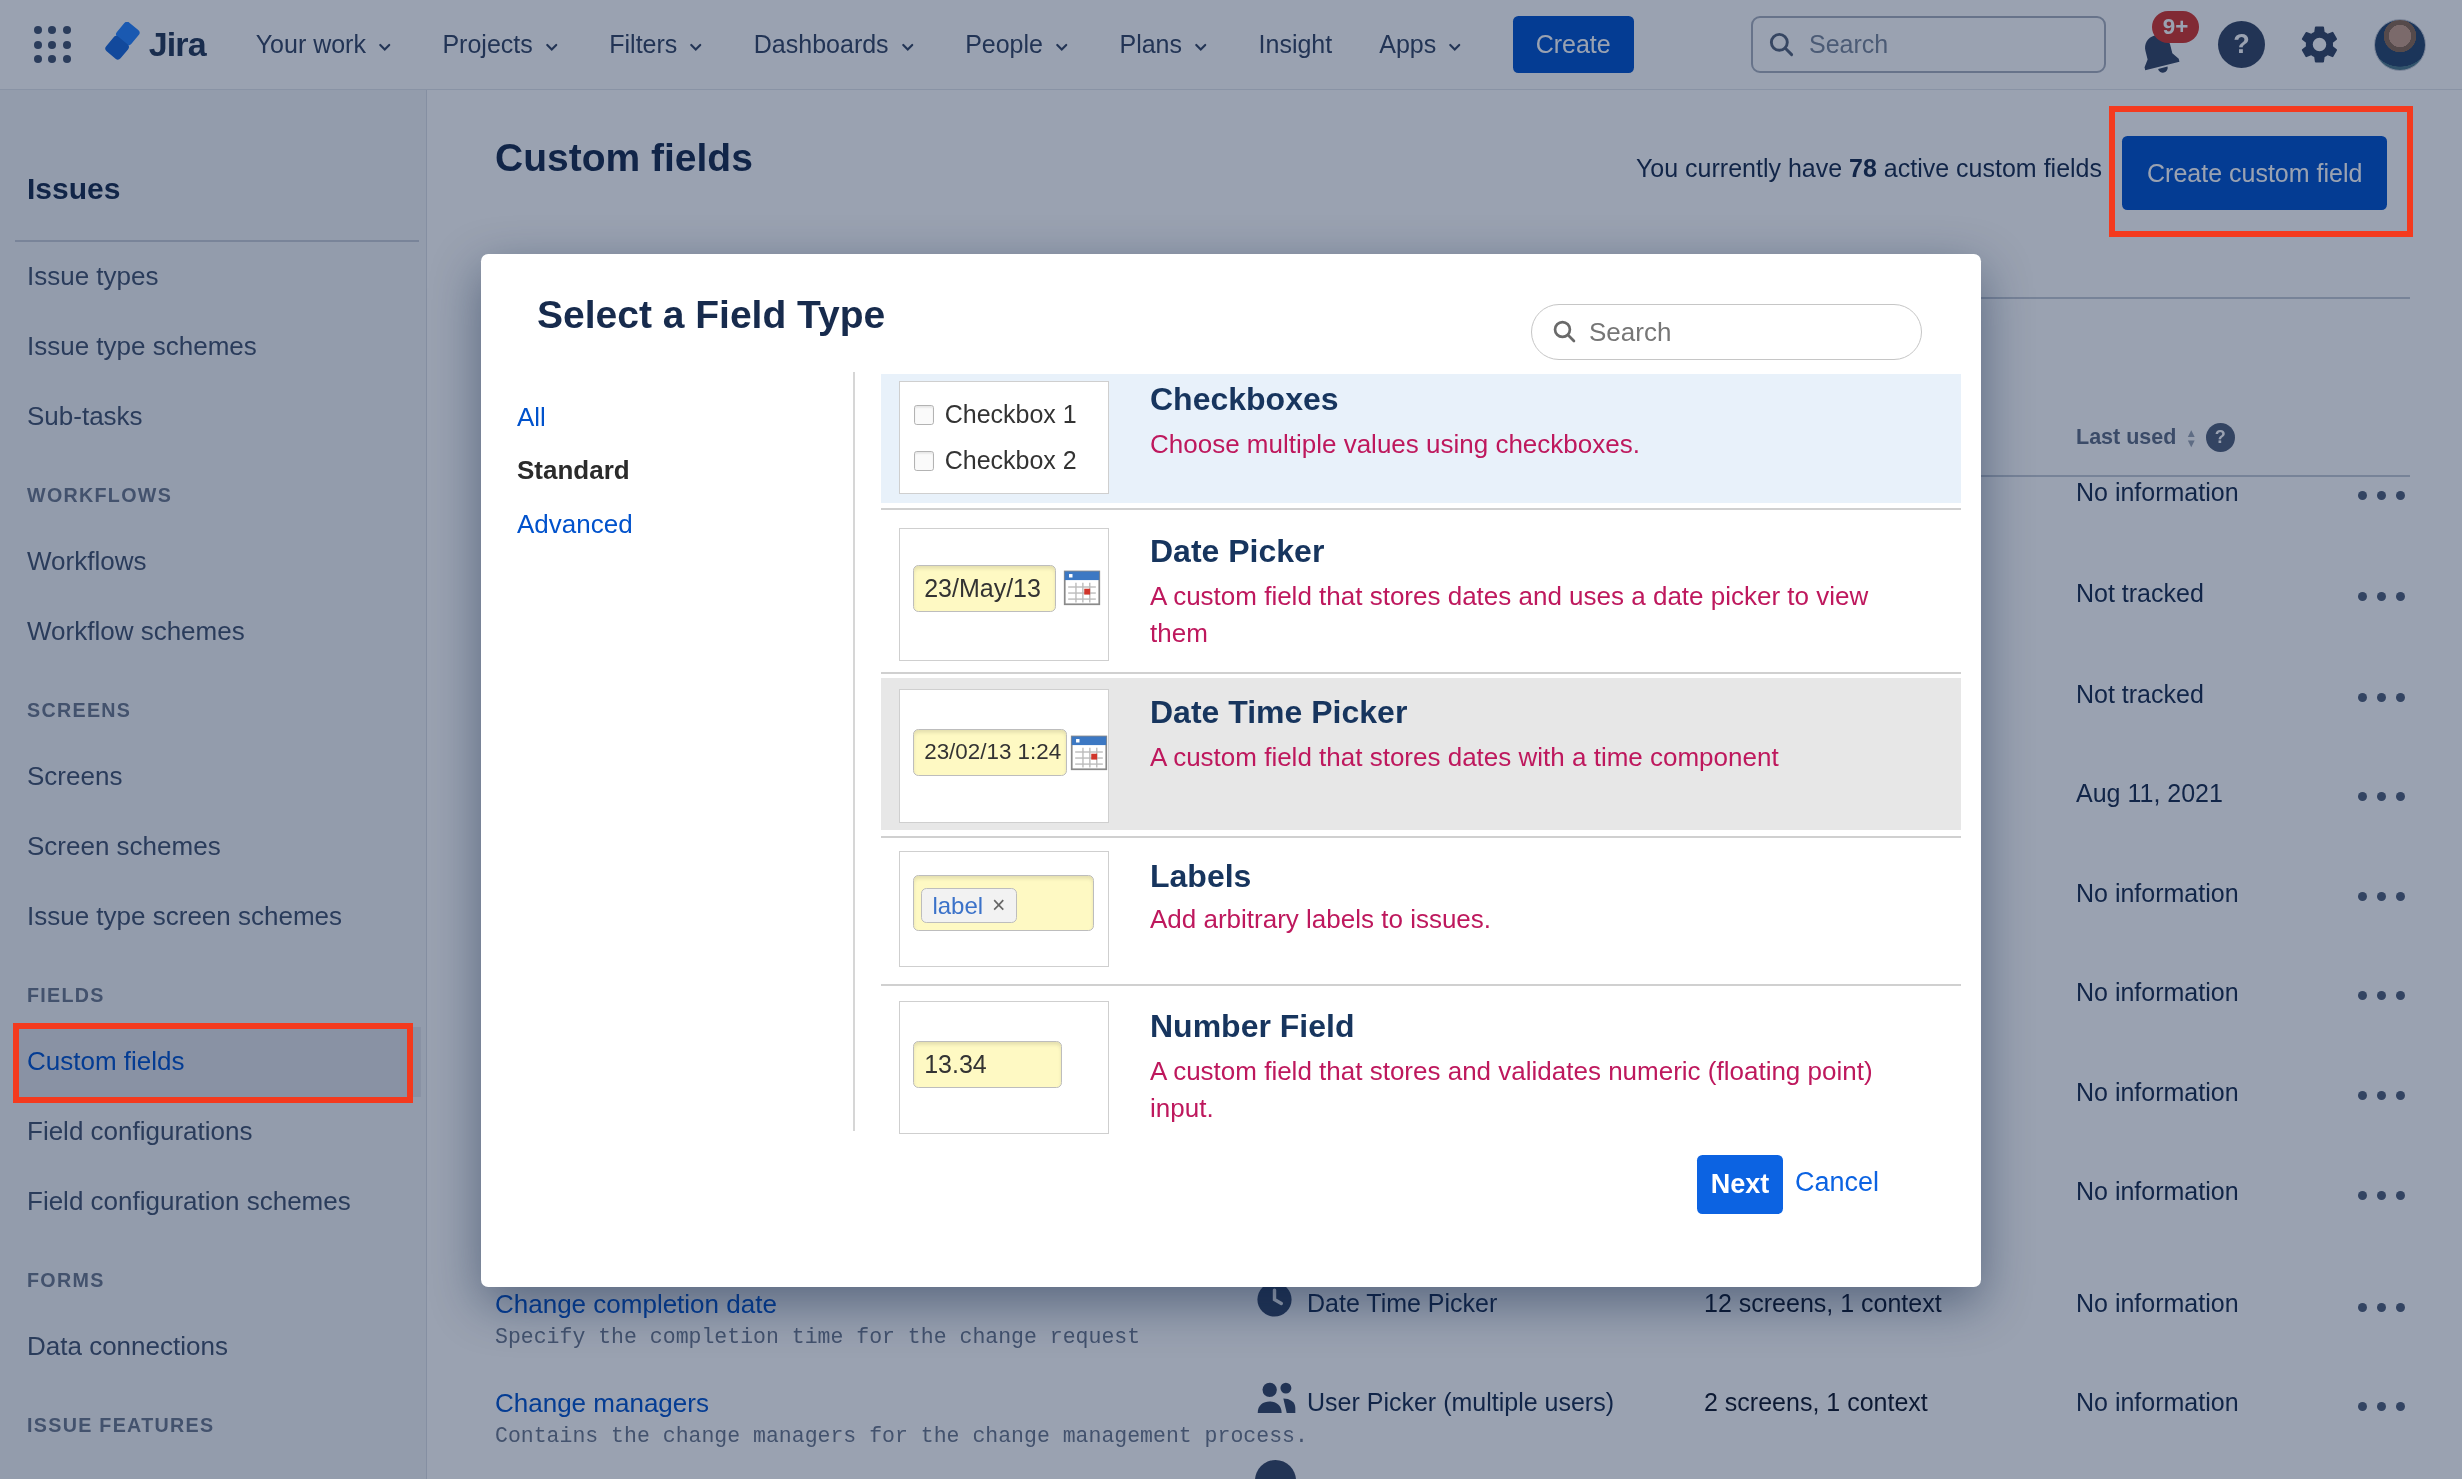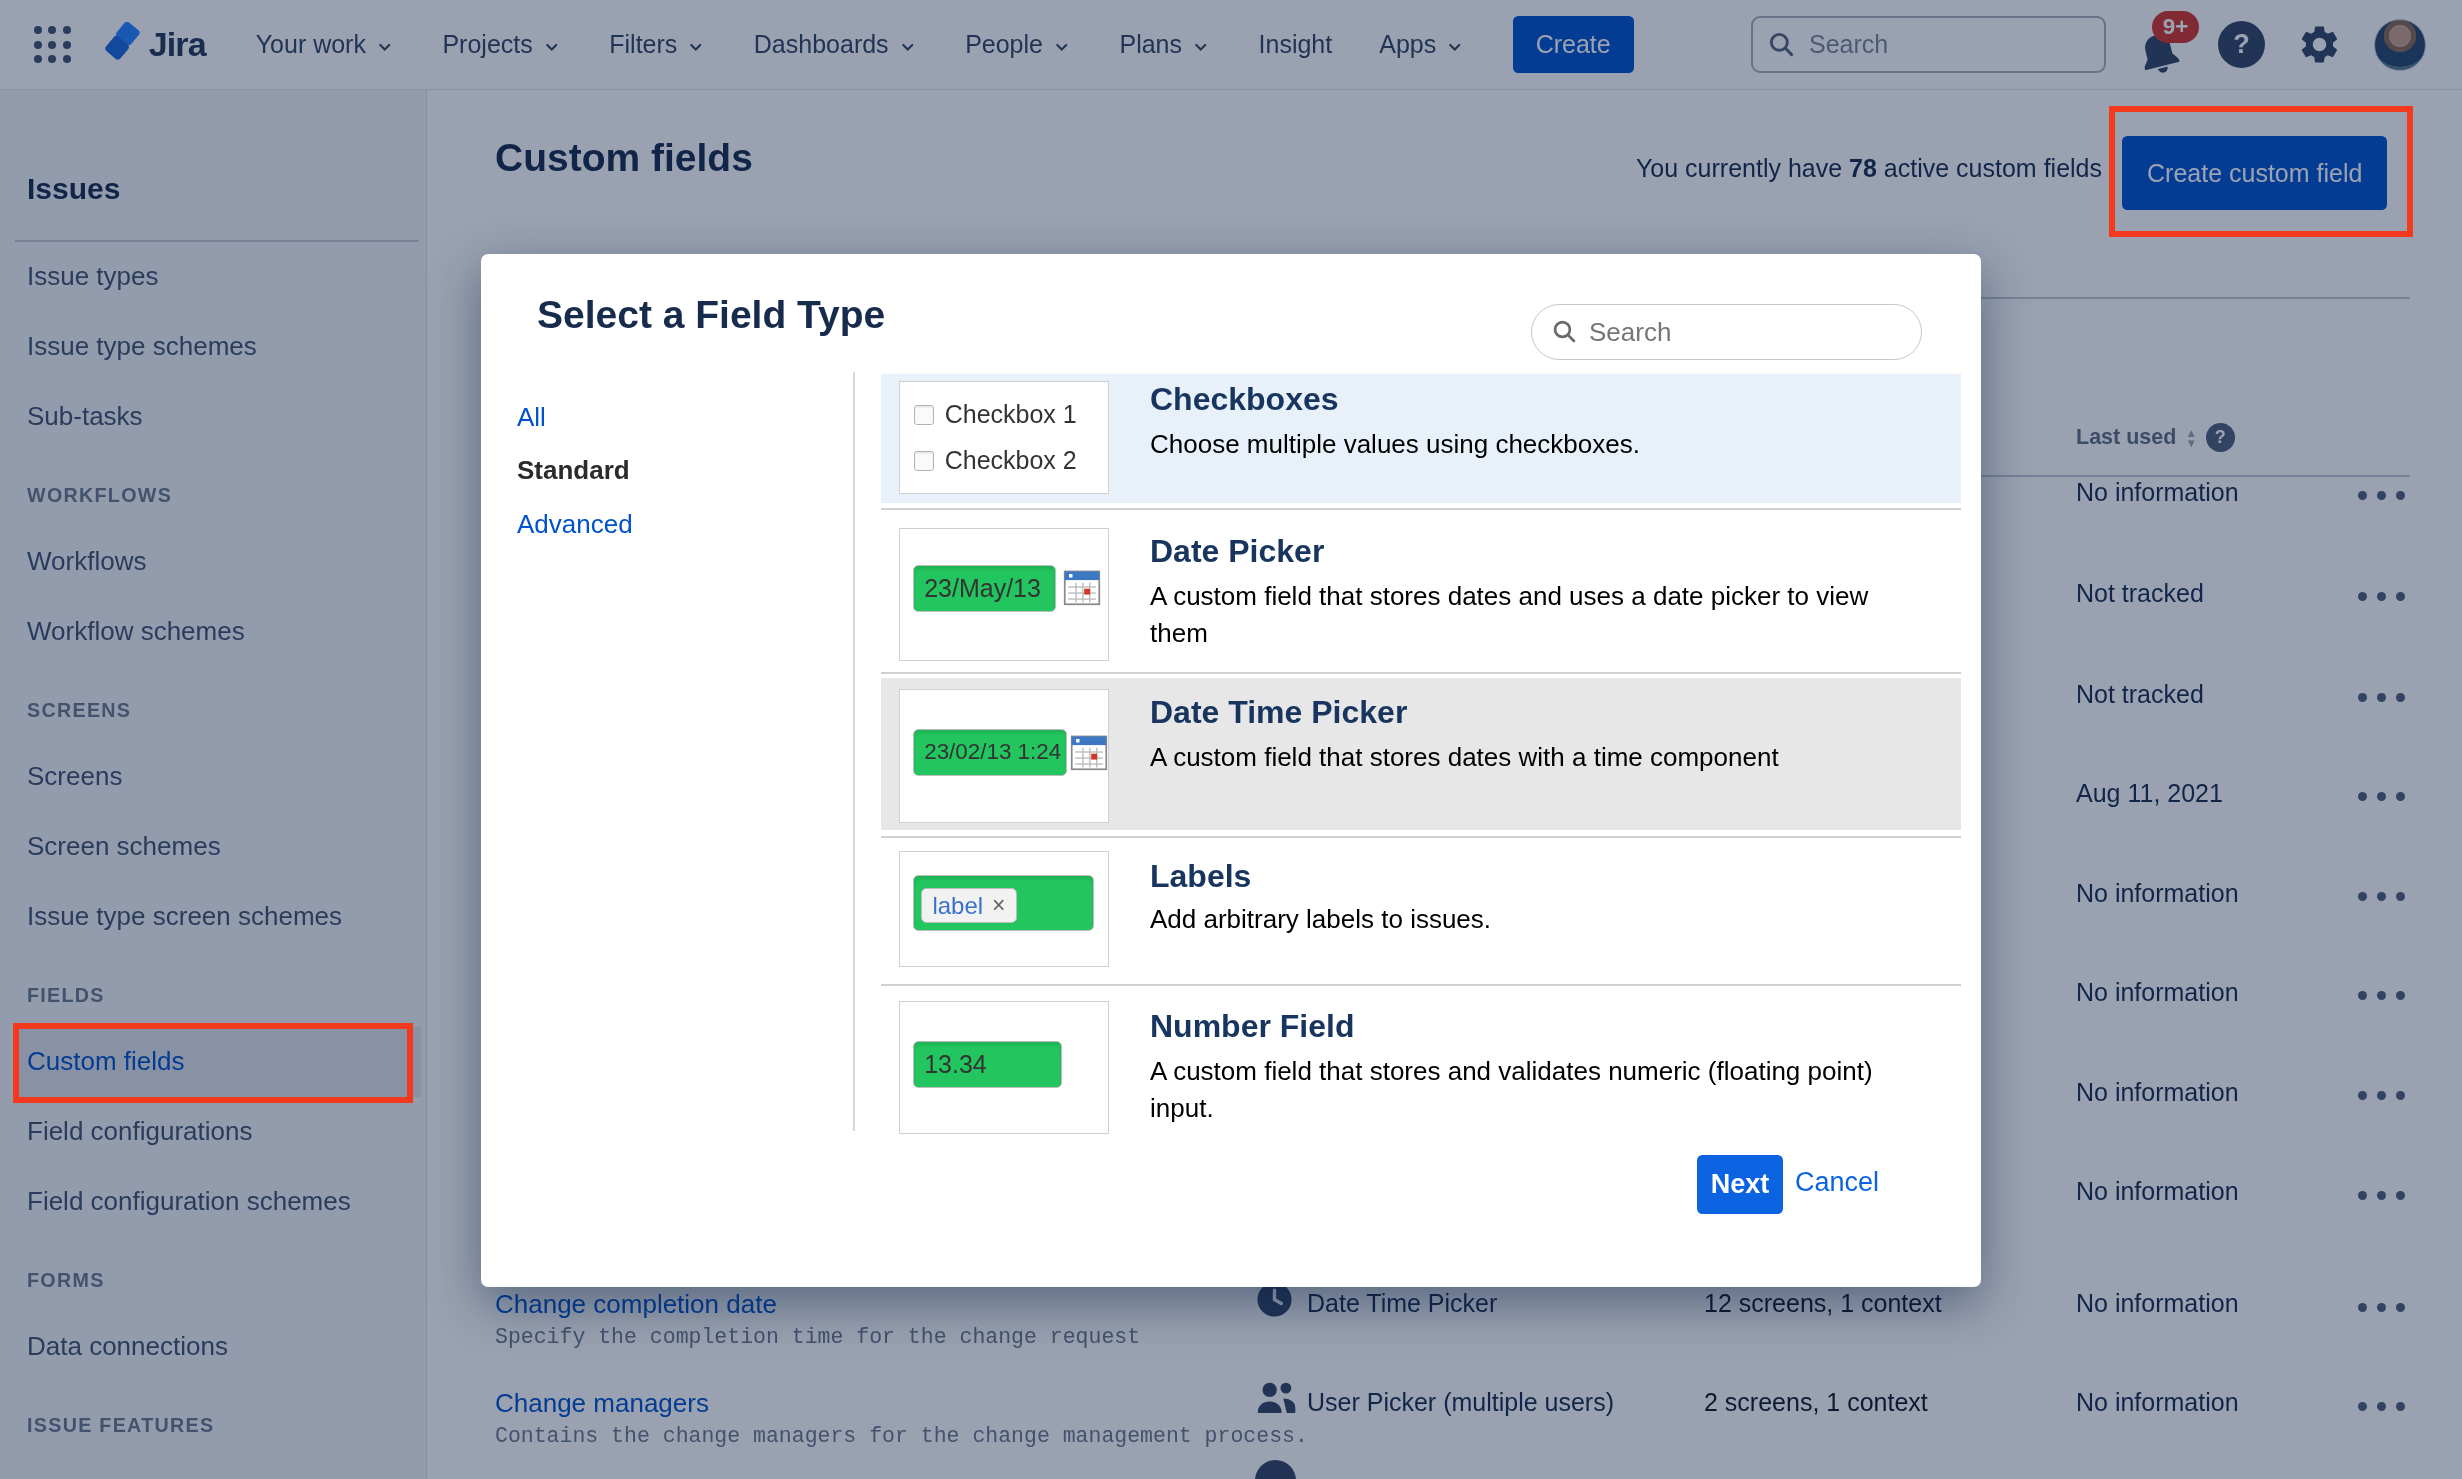--- a/index.html
+++ b/index.html
@@ -81,25 +81,25 @@
   .m-cat{position:absolute;left:36px;font-size:26px;color:#0052cc;cursor:pointer;}
   .m-cat.active{color:#2b2b2b;font-weight:700;}
   .m-vdiv{position:absolute;left:372px;top:118px;width:1.8px;height:759px;background:#d6d6d6;}
   .mlist{position:absolute;left:400px;top:120px;width:1080px;height:763px;}
   .mrow{position:absolute;left:0;width:1080px;cursor:pointer;}
   .mrow.sel-blue{background:#e8f1fa;}
   .mrow.sel-gray{background:#e7e7e7;}
   .mdiv{position:absolute;left:0;width:1080px;height:1.8px;background:#d0d0d0;}
   .fprev{position:absolute;left:18px;width:210px;background:#fff;border:1.8px solid #cfcfcf;}
   .ftitle{position:absolute;left:269px;font-size:32px;font-weight:700;color:#17355e;}
-  .fdesc{position:absolute;left:269px;width:770px;font-size:26px;line-height:37px;color:#000000;}
+  .fdesc{position:absolute;left:269px;width:770px;font-size:26px;line-height:37px;color:#be185d;}
   .cb-line{position:absolute;left:14.3px;display:flex;align-items:center;gap:10.7px;font-size:25px;color:#333;}
   .cbx{width:19.7px;height:19.7px;border:1.8px solid #b3b3b3;background:#fafafa;border-radius:2.7px;
     box-shadow:inset 0 1.8px 1.8px rgba(0,0,0,0.08);}
-  .pinput{position:absolute;border:1.8px solid #bdbdbd;border-radius:5.4px;background:#22c55e;
+  .pinput{position:absolute;border:1.8px solid #bdbdbd;border-radius:5.4px;background:#fef9c3;
     box-shadow:inset 0 2.7px 3.6px rgba(0,0,0,0.10);font-size:25px;color:#333;display:flex;
     align-items:center;padding-left:10.7px;white-space:nowrap;overflow:hidden;}
   .cal{position:absolute;}
   .ptag{display:inline-flex;align-items:center;margin:5.4px 0 0 7.2px;padding:2.7px 10.7px;border:1.8px solid #bdbdbd;
     border-radius:5.4px;background:#f2f2f2;font-size:24px;}
   .ptag .t{color:#3b72c9;}
   .ptag .x{color:#666;margin-left:9px;font-size:23px;}
   .m-next{position:absolute;left:1216px;top:901px;width:86px;height:59px;background:#0c63e2;
     color:#fff;border:none;border-radius:5.4px;font-size:27px;font-weight:600;font-family:inherit;cursor:pointer;}
   .m-cancel{position:absolute;left:1314px;top:913px;font-size:27px;color:#0c63e2;cursor:pointer;}

